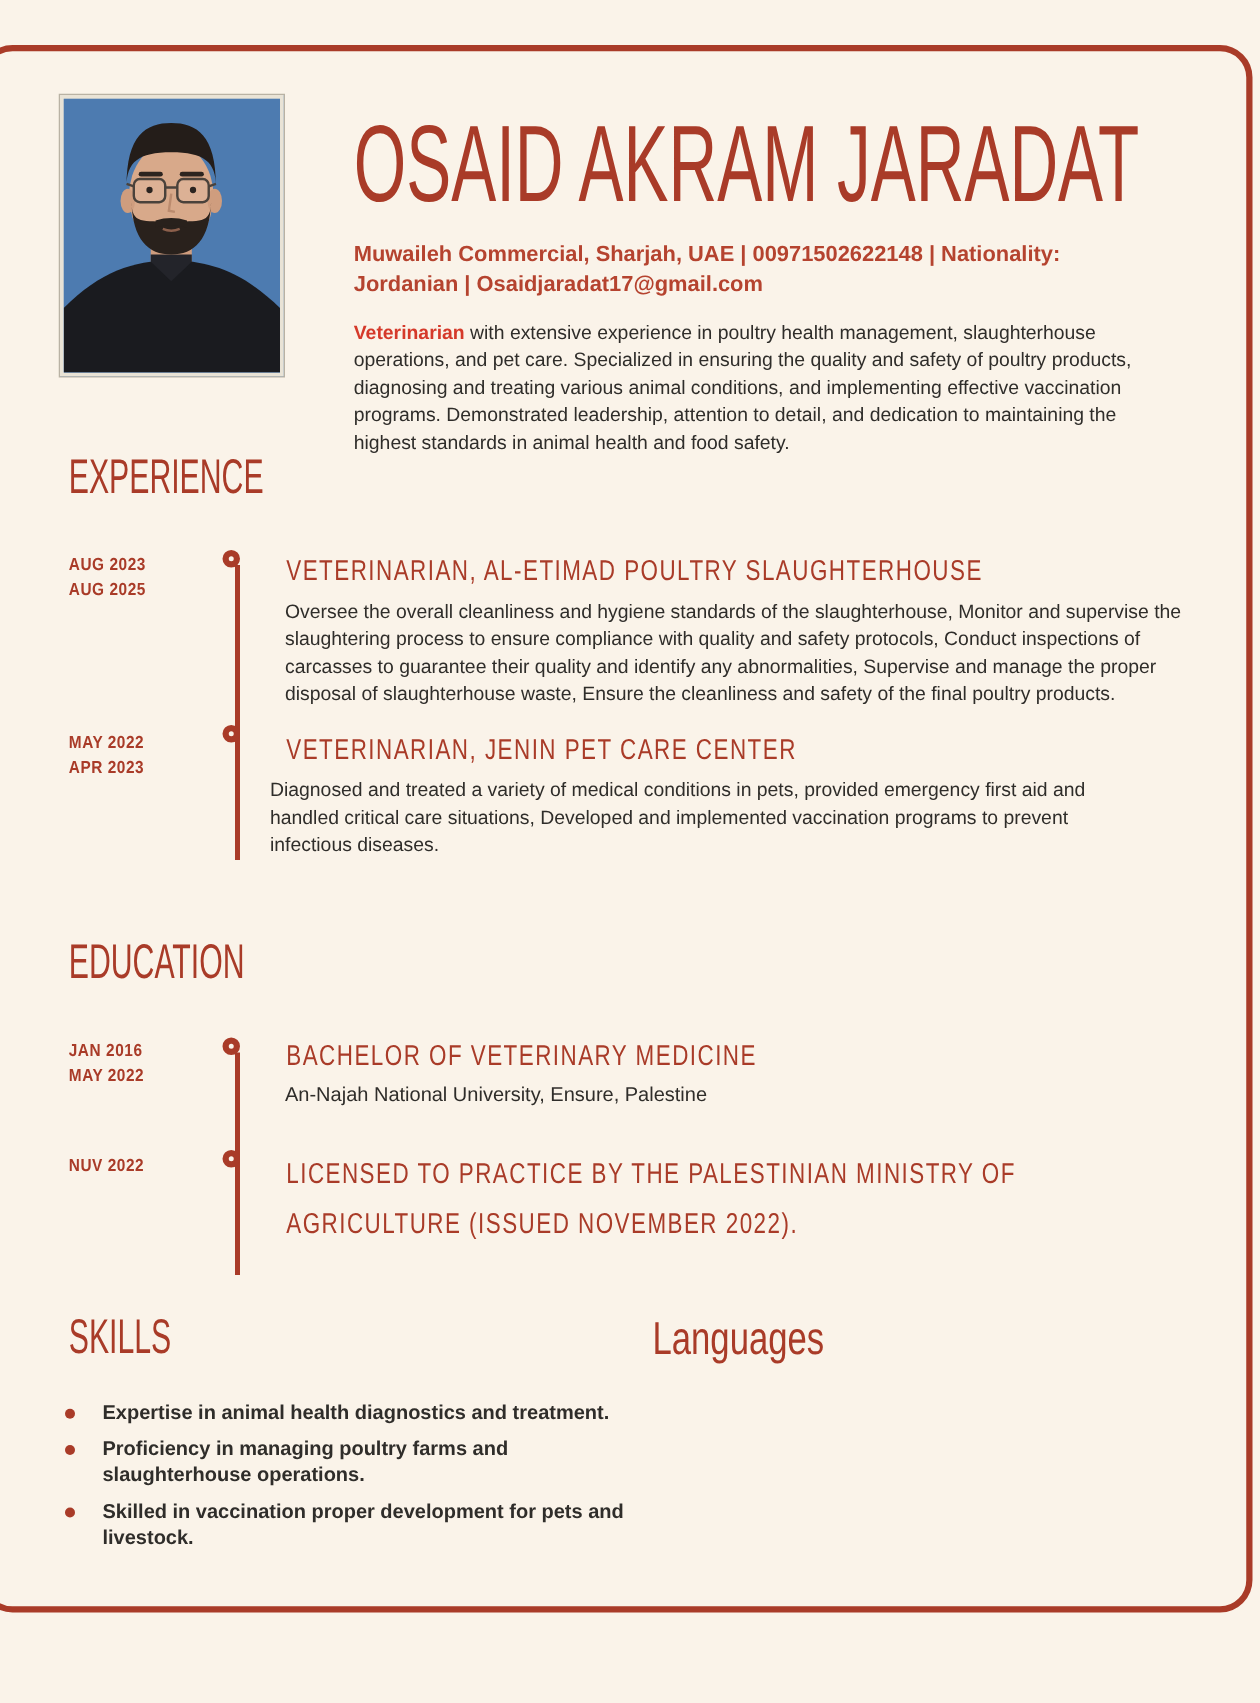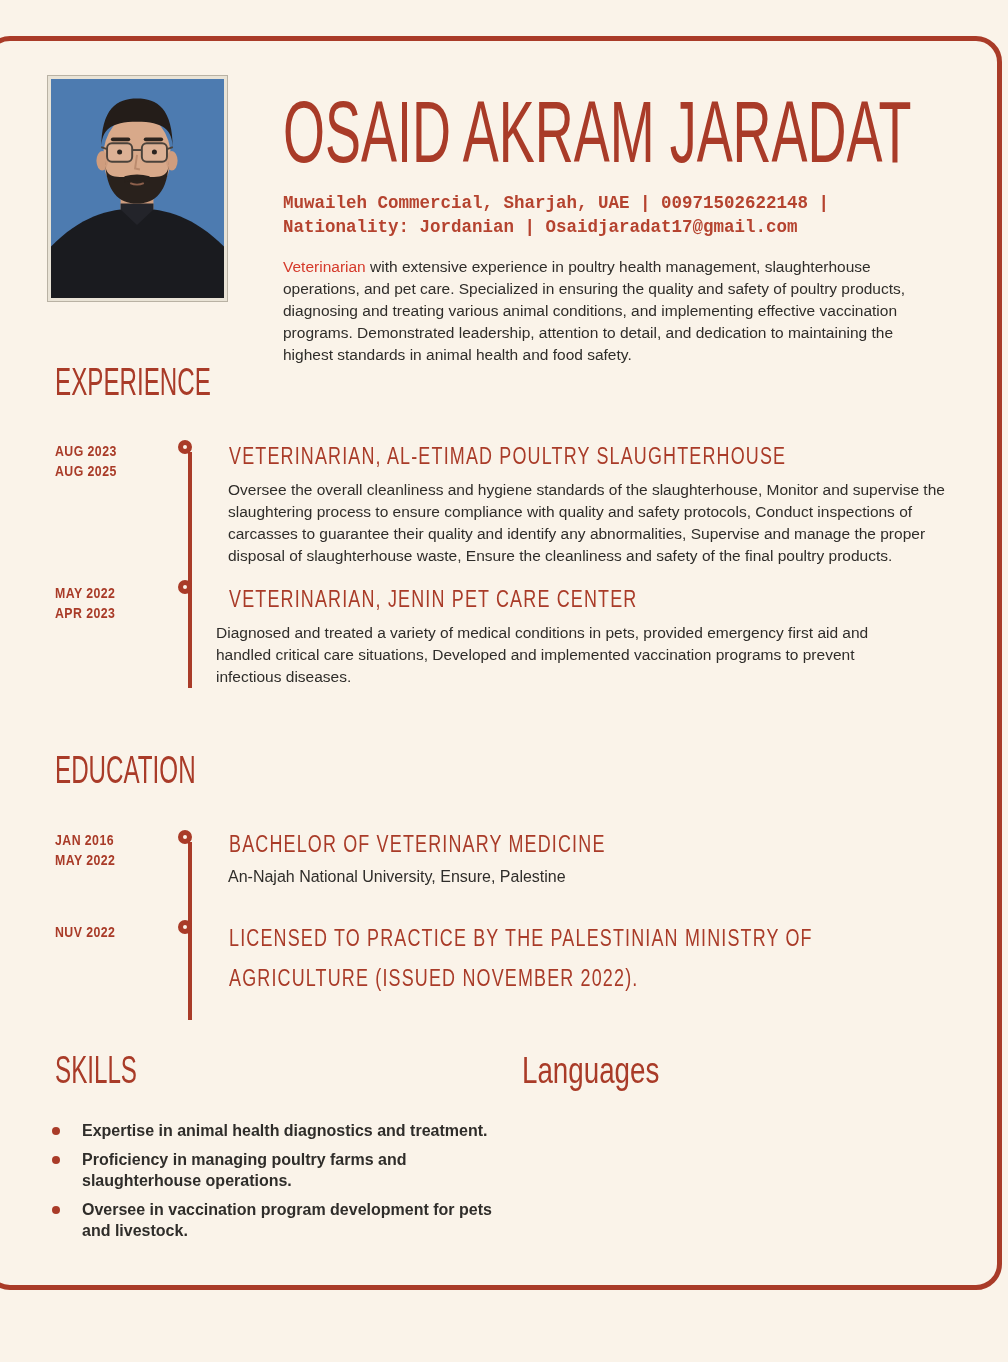--- a/index.html
+++ b/index.html
@@ -42,27 +42,27 @@
     transform:scaleX(0.78);
   }
   .dates{
     position:absolute;left:55px;
     color:var(--accent);font-weight:700;font-size:14px;line-height:20px;
     letter-spacing:0.5px;transform:scaleX(0.88);transform-origin:left top;
     white-space:nowrap;
   }
   .contact{
     position:absolute;left:283px;top:192px;width:650px;
-    color:#b5432f;font-weight:700;font-size:17.5px;line-height:1.35;font-family:Liberation Mono, monospace;
+    color:#b5432f;font-weight:700;font-size:17.5px;line-height:1.35;
   }
   .summary{
     position:absolute;left:283px;top:256px;width:664px;
     font-size:15.5px;line-height:1.42;color:var(--ink);
   }
-  .summary .lead{color:var(--accent-bright);font-weight:400;}
+  .summary .lead{color:var(--accent-bright);font-weight:700;}
   .body-text{
     position:absolute;font-size:15.5px;line-height:1.42;color:var(--ink);
   }
   .tl-line{position:absolute;width:4px;background:var(--accent);left:188px;}
   .tl-dot{
     position:absolute;width:14px;height:14px;left:178px;
     border:5px solid var(--accent);border-radius:50%;background:var(--bg);
   }
   .photo{
     position:absolute;left:48px;top:76px;width:179px;height:225px;
@@ -173,18 +173,18 @@
     <li>
         <span class="dot"></span>
         <span>Expertise in animal health diagnostics and treatment.</span>
       </li>
     <li>
         <span class="dot"></span>
         <span>Proficiency in managing poultry farms and slaughterhouse operations.</span>
       </li>
     <li>
         <span class="dot"></span>
-        <span>Oversee in vaccination program development for pets and livestock.</span>
+        <span>Skilled in vaccination proper development for pets and livestock.</span>
       </li>
   </ul>
 
 
 </div>
 
 </body></html>

